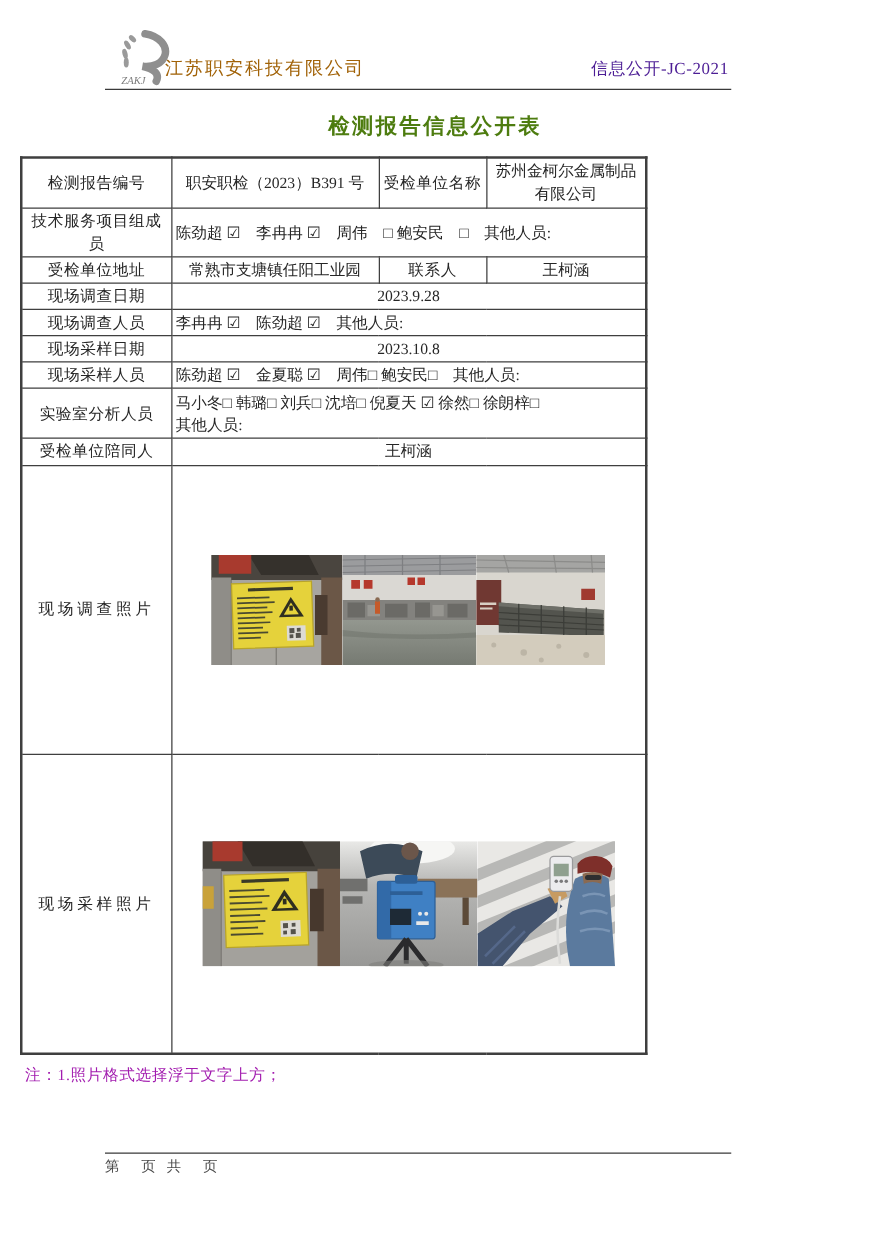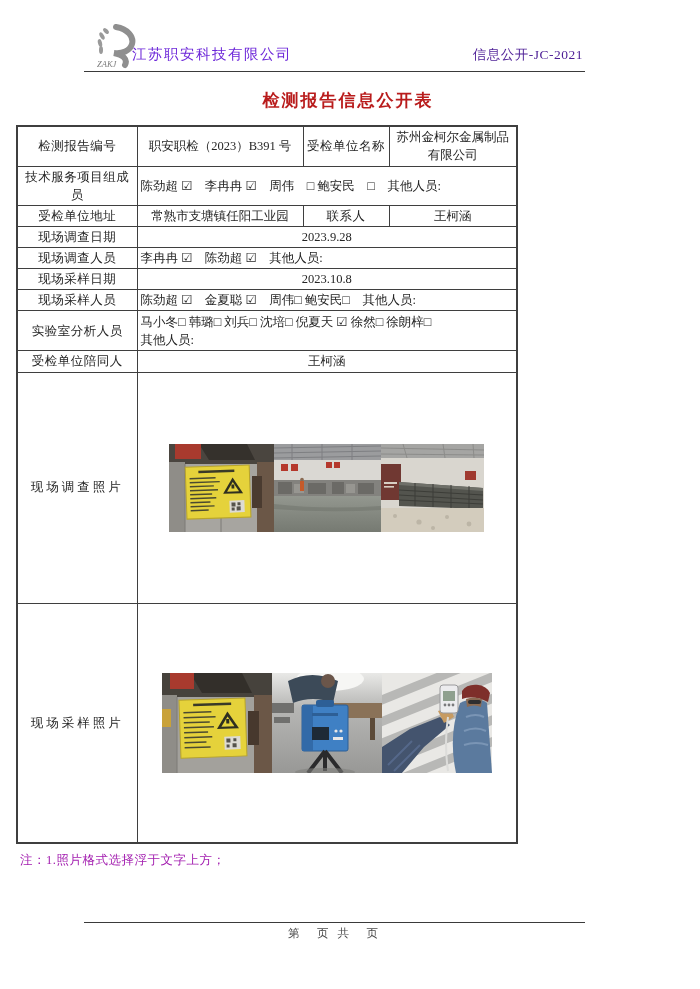--- a/index.html
+++ b/index.html
@@ -3,40 +3,40 @@
 <meta charset="utf-8">
 <style>
   html,body{margin:0;padding:0;background:#ffffff;}
   .page{
     position:relative;width:668px;height:989px;background:#fff;overflow:hidden;
     font-family:"Liberation Serif","DejaVu Serif",serif;color:#222;
   }
   
   .hdr{position:relative;margin:30px 83px 0 84px;height:41px;border-bottom:1.6px solid #3a3a3a;}
   .logo{position:absolute;left:8px;top:-6px;}
-  .company{position:absolute;left:48px;bottom:7px;font-size:14.5px;color:#6d28d9;letter-spacing:1.5px;}
+  .company{position:absolute;left:48px;bottom:7px;font-size:14.5px;color:#a16207;letter-spacing:1.5px;}
   .doccode{position:absolute;right:2px;bottom:7px;font-size:13.5px;color:#4c1d95;letter-spacing:.5px;}
   
-  .title{margin-top:17px;text-align:center;font-size:17px;font-weight:bold;color:#b91c1c;letter-spacing:2px;padding-left:28px;}
+  .title{margin-top:17px;text-align:center;font-size:17px;font-weight:bold;color:#4d7c0f;letter-spacing:2px;padding-left:28px;}
   
   table.report{border-collapse:collapse;table-layout:fixed;width:500px;margin:13px 0 0 16px;border:2px solid #3f3f3f;}
   table.report td{border:1px solid #3f3f3f;font-size:12.5px;color:#262626;padding:1px 3px;vertical-align:middle;line-height:1.45;}
   .h40{height:40px;} .h20{height:20px;}
   .ph1{height:231px;} .ph2{height:240px;}
   td.lbl{text-align:center;letter-spacing:.5px;}
   td.c{text-align:center;}
   td.l{text-align:left;padding-left:7px;}
   td.pl{letter-spacing:3px;}
   .photocell{text-align:center;vertical-align:middle;}
   .strip{display:flex;justify-content:center;align-items:center;}
   .strip svg{display:block;}
   
   .note{margin:8px 0 0 20px;font-size:12.5px;color:#a21caf;letter-spacing:.5px;}
   .footer{position:absolute;left:84px;right:83px;top:922px;border-top:1.5px solid #3a3a3a;}
-  .footer-text{text-align:center;font-size:11.5px;color:#4a4a4a;margin-top:3px;letter-spacing:3px;}
+  .footer-text{text-align:left;font-size:11.5px;color:#4a4a4a;margin-top:3px;letter-spacing:3px;}
 </style>
 </head>
 <body>
 
 <div class="page">
 
   <div class="hdr">
     <svg class="logo" width="54" height="46" viewBox="0 0 54 46">
       <path d="M24 3 C36 5 42 13 40 20 C38 27 30 30 22 29 C31 31 36 35 33 41" fill="none" stroke="#8f8f8f" stroke-width="6" stroke-linecap="round"></path>
       <g fill="#9a9a9a">

